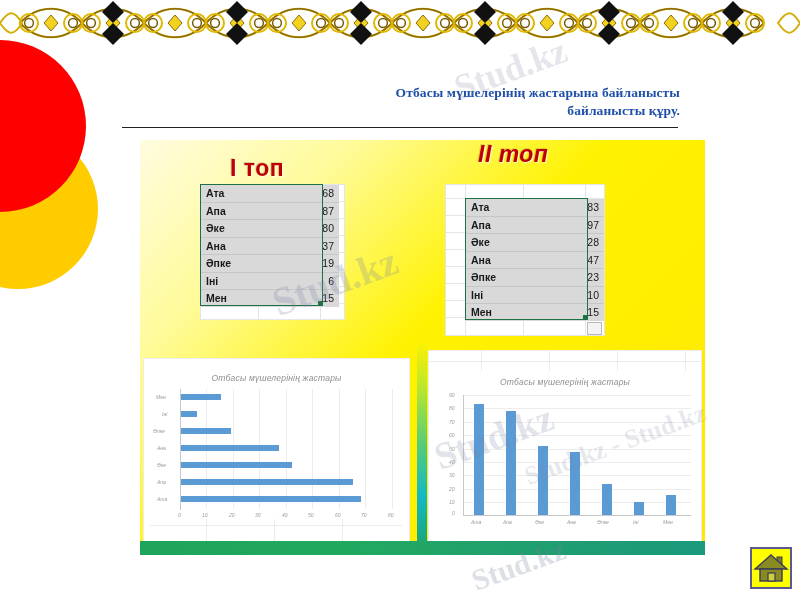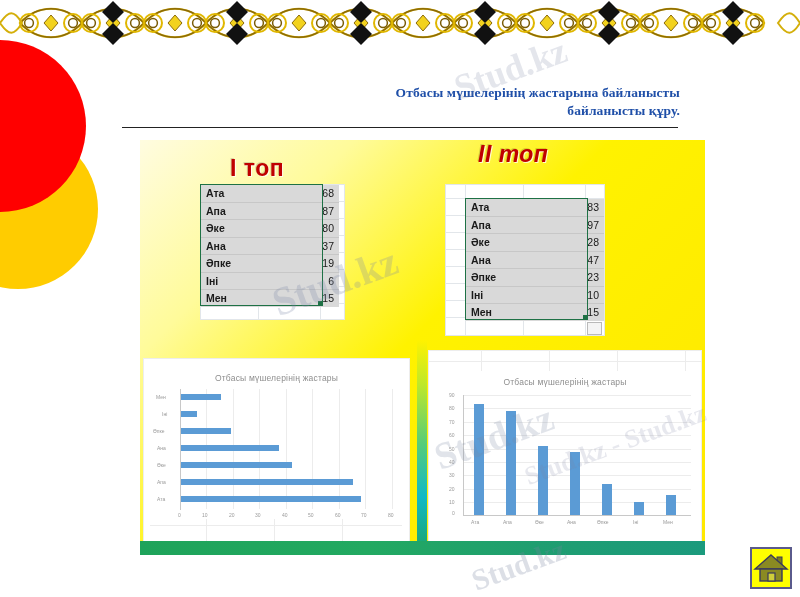--- a/index.html
+++ b/index.html
@@ -93,20 +93,21 @@
   .sel-box{
     position:absolute;border:1.6px solid #1E7145;pointer-events:none;
   }
   .sel-handle{
     position:absolute;width:5px;height:5px;background:#1E7145;
   }
   
   .chart-card{
     position:absolute;background:#FFFFFF;overflow:hidden;
     border:1px solid #EDEDED;
+    font-style:italic;
   }
   .chart-title{
     position:absolute;width:100%;text-align:center;
     font-family:"Liberation Sans", sans-serif;font-size:8.5px;
     color:#8E8E8E;letter-spacing:.2px;
   }
   .axis-lbl{
     position:absolute;font-family:"Liberation Sans", sans-serif;
     font-size:5px;color:#9A9A9A;white-space:nowrap;
   }

